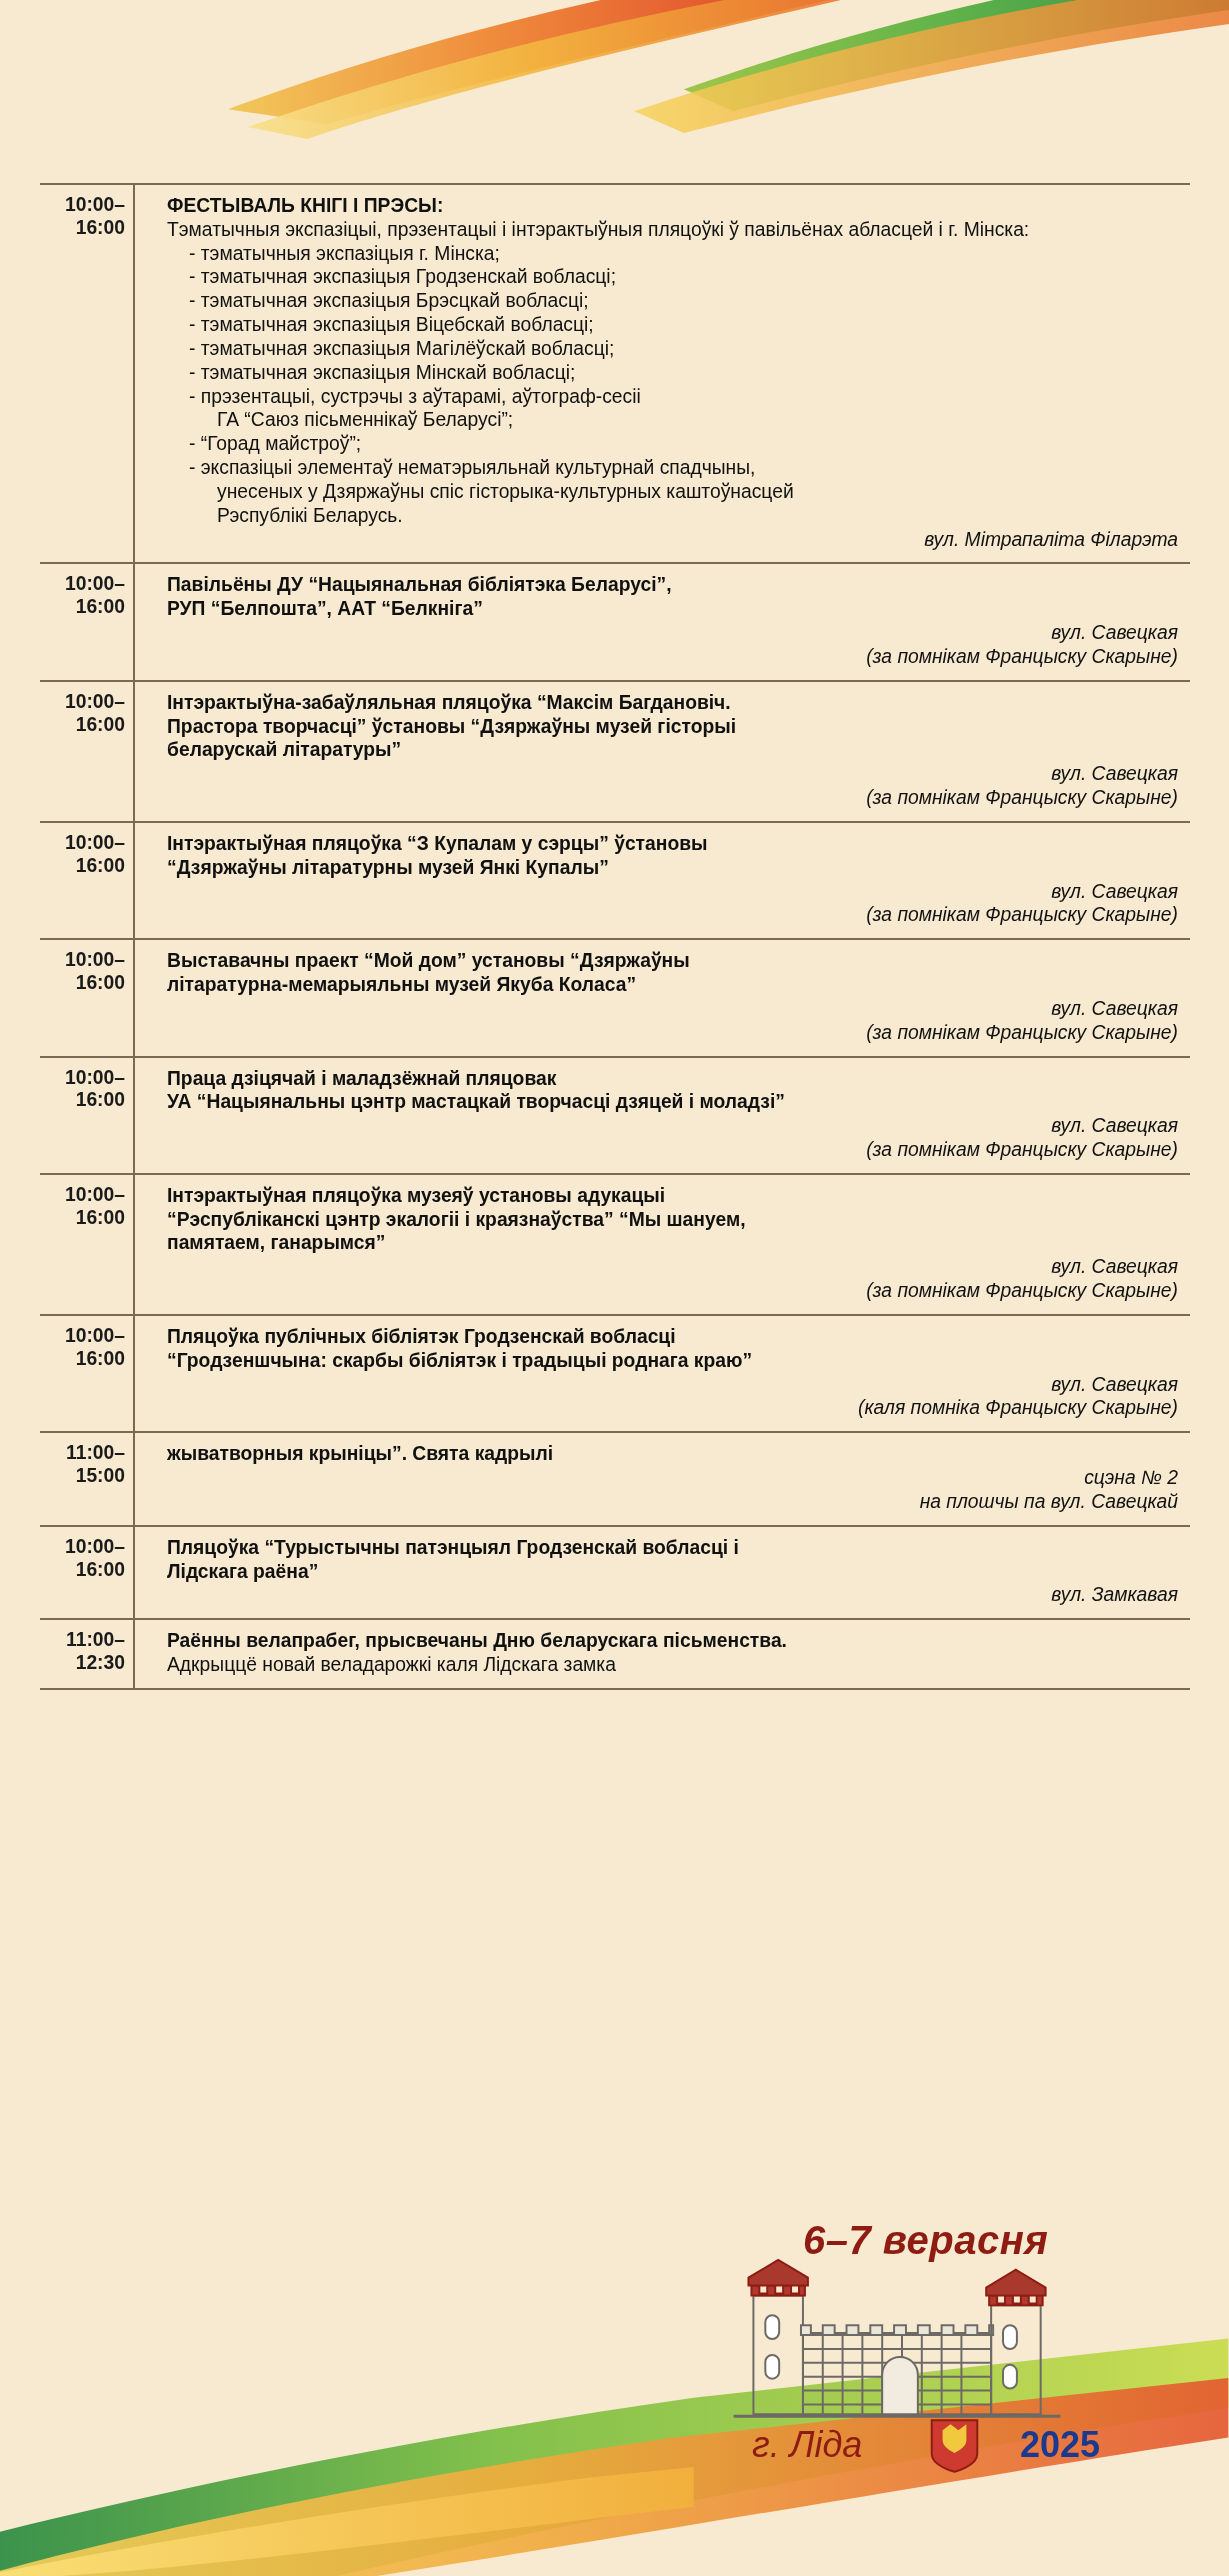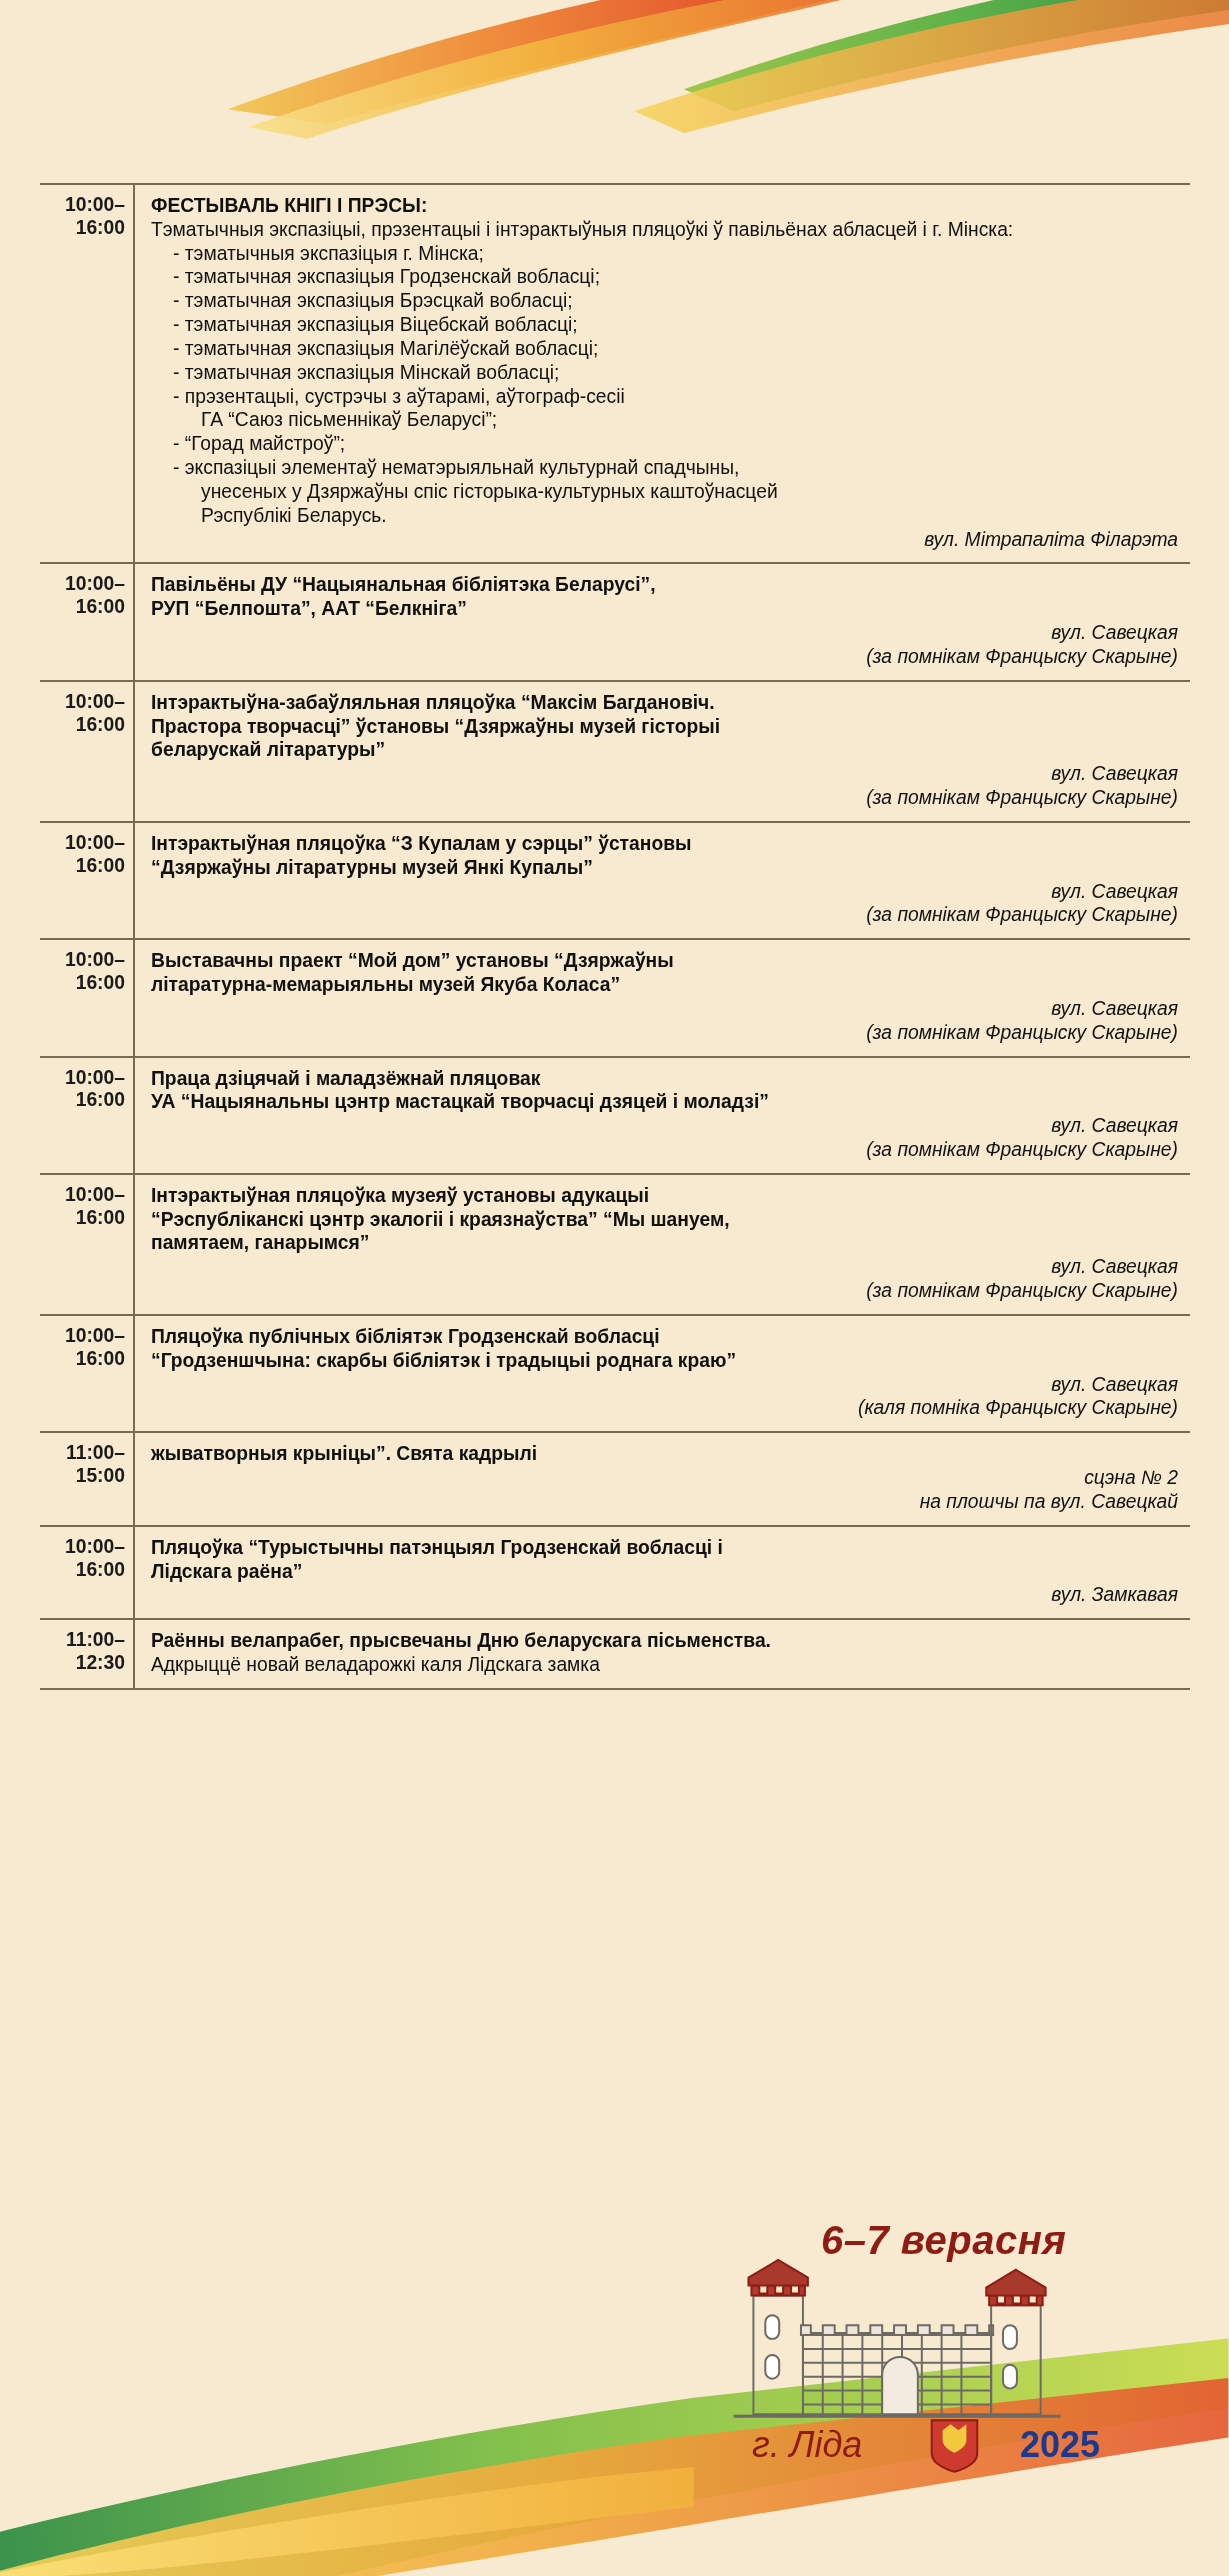--- a/index.html
+++ b/index.html
@@ -55,20 +55,21 @@
     color: #1a1a1a;
     text-align: right;
   }
   .time-cell .t2 { display: block; }
   .desc-cell {
     flex: 1 1 auto;
     padding: 9px 10px 11px 16px;
     font-size: 19.3px;
     line-height: 1.235;
     color: #111;
+    margin-left: 16px;
   }
   .desc-cell .bold { font-weight: bold; }
   .desc-cell .norm { font-weight: normal; }
   .desc-cell .ital {
     font-style: italic;
     font-weight: normal;
     display: block;
     text-align: right;
     padding-right: 2px;
   }
@@ -93,21 +94,20 @@
   }
   .emblem-date {
     position: absolute;
     top: 2px;
     left: 109px;
     font-size: 40px;
     font-weight: bold;
     font-style: italic;
     color: #8e1c12;
     letter-spacing: 0.5px;
-    margin-left: 18px;
   }
   .emblem-city {
     position: absolute;
     bottom: 8px;
     left: 58px;
     font-size: 36px;
     font-weight: normal;
     font-style: italic;
     color: #8e1c12;
   }

